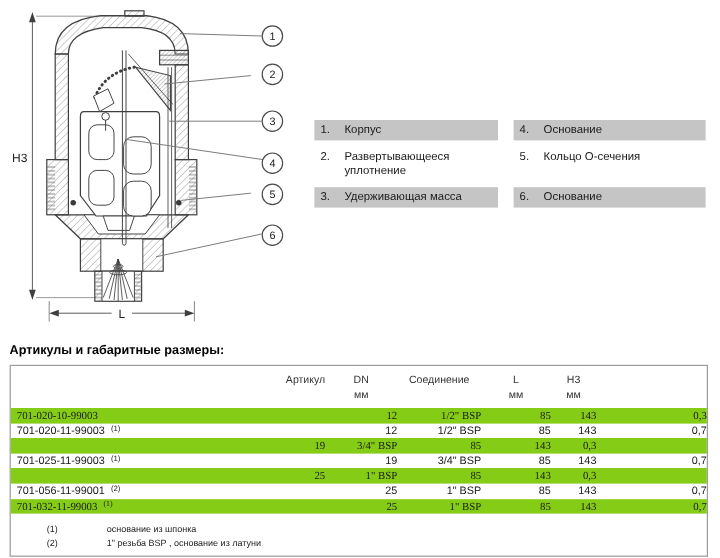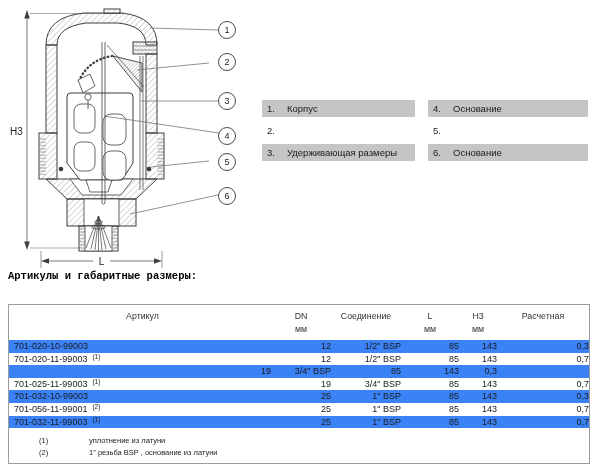--- a/index.html
+++ b/index.html
@@ -15,31 +15,31 @@
     display: grid; grid-template-columns: 153px 160px; column-gap: 13px; row-gap: 5px;
   }
   .legend-item { display: flex; font-size: 9.5px; line-height: 12px; padding: 3px 4px 2px 5px; }
   .legend-item.shaded { background: #c5c5c5; }
   .legend-num { width: 20px; flex: 0 0 20px; }
   .legend-label { flex: 1; }
   .col2 { grid-column: 2; }
   .row1 { grid-row: 1; } .row2 { grid-row: 2; align-self: start; } .row3 { grid-row: 3; }
 
   
-  .section-title { position: absolute; left: 8px; top: 270px; font-size: 10.5px; font-weight: bold; color: #000; font-family: Liberation Mono, monospace; }
+  .section-title { position: absolute; left: 8px; top: 286px; font-size: 10.5px; font-weight: bold; color: #000; }
 
   
   .spec-table { position: absolute; left: 8px; top: 304px; width: 582px; border: 1px solid #9c9c9c; background: #fff; padding-bottom: 5px; }
   .t-grid { display: grid; grid-template-columns: 262px 60px 70px 58px 38px 1fr; }
   .t-head { padding: 5px 0 4px 0; color: #333; font-size: 8.8px; }
   .t-head .t-grid { line-height: 13px; }
   .hc { text-align: center; }
-  .hl { text-align: center; padding-left: 5px; }
+  .hl { text-align: right; padding-left: 5px; }
   .t-row { height: 12.6px; line-height: 12.6px; font-size: 9px; }
-  .t-row.shaded { background: #3b82f6; }
+  .t-row.shaded { background: #84cc16; font-family: Liberation Serif, serif; }
   .cell { text-align: right; white-space: nowrap; }
   .cell.article { text-align: left; padding-left: 5px; }
   .sup { font-size: 6.5px; position: relative; top: -2.5px; margin-left: 5px; }
   .footnotes { margin-top: 7px; }
   .footnote { display: flex; font-size: 7.5px; line-height: 11.5px; padding-left: 30px; color: #222; }
   .fn-marker { width: 50px; flex: 0 0 50px; }
 </style>
 </head>
 <body>
 
@@ -178,45 +178,46 @@
   <div class="legend-item shaded row1">
     <span class="legend-num">1.</span>
     <span class="legend-label">Корпус</span>
   </div>
   <div class="legend-item shaded col2 row1">
     <span class="legend-num">4.</span>
     <span class="legend-label">Основание</span>
   </div>
   <div class="legend-item row2">
     <span class="legend-num">2.</span>
+    <span class="legend-label">Развертывающееся уплотнение</span>
   </div>
   <div class="legend-item col2 row2">
     <span class="legend-num">5.</span>
+    <span class="legend-label">Кольцо О-сечения</span>
   </div>
   <div class="legend-item shaded row3">
     <span class="legend-num">3.</span>
-    <span class="legend-label">Удерживающая размеры</span>
+    <span class="legend-label">Удерживающая масса</span>
   </div>
   <div class="legend-item shaded col2 row3">
     <span class="legend-num">6.</span>
     <span class="legend-label">Основание</span>
   </div>
 </div>
 
 <div class="section-title">Артикулы и габаритные размеры:</div>
 
 <div class="spec-table">
   <div class="t-head">
     <div class="t-grid">
       <div class="hl">Артикул</div>
       <div class="hc">DN</div>
       <div class="hc">Соединение</div>
       <div class="hc">L</div>
       <div class="hc">H3</div>
-      <div class="hc">Расчетная</div>
     </div>
     <div class="t-grid">
       <div class="hl"></div>
       <div class="hc">мм</div>
       <div class="hc"></div>
       <div class="hc">мм</div>
       <div class="hc">мм</div>
     </div>
   </div>
 
@@ -245,21 +246,20 @@
   </div>
   <div class="t-row t-grid">
     <div class="cell article"><span>701-025-11-99003</span><span class="sup">(1)</span></div>
     <div class="cell">19</div>
     <div class="cell">3/4" BSP</div>
     <div class="cell">85</div>
     <div class="cell">143</div>
     <div class="cell">0,7</div>
   </div>
   <div class="t-row t-grid shaded">
-    <div class="cell article"><span>701-032-10-99003</span><span class="sup"></span></div>
     <div class="cell">25</div>
     <div class="cell">1" BSP</div>
     <div class="cell">85</div>
     <div class="cell">143</div>
     <div class="cell">0,3</div>
   </div>
   <div class="t-row t-grid">
     <div class="cell article"><span>701-056-11-99001</span><span class="sup">(2)</span></div>
     <div class="cell">25</div>
     <div class="cell">1" BSP</div>
@@ -272,20 +272,20 @@
     <div class="cell">25</div>
     <div class="cell">1" BSP</div>
     <div class="cell">85</div>
     <div class="cell">143</div>
     <div class="cell">0,7</div>
   </div>
 
   <div class="footnotes">
     <div class="footnote">
       <span class="fn-marker">(1)</span>
-      <span>уплотнение из латуни</span>
+      <span>основание из шпонка</span>
     </div>
     <div class="footnote">
       <span class="fn-marker">(2)</span>
       <span>1" резьба BSP , основание из латуни</span>
     </div>
   </div>
 </div>
 
 </body></html>

